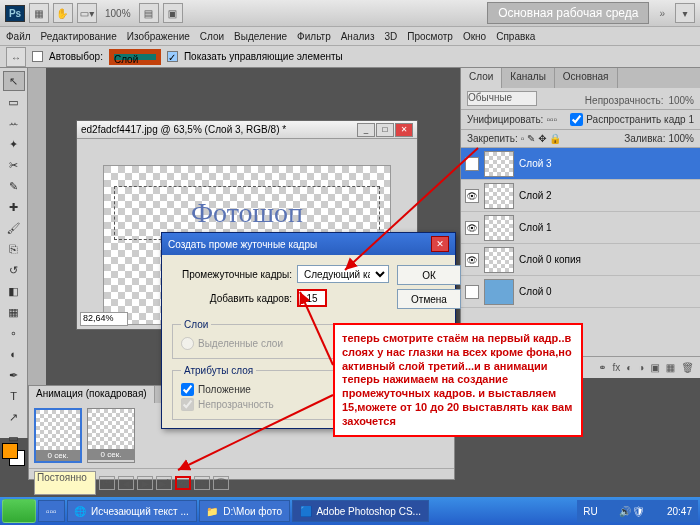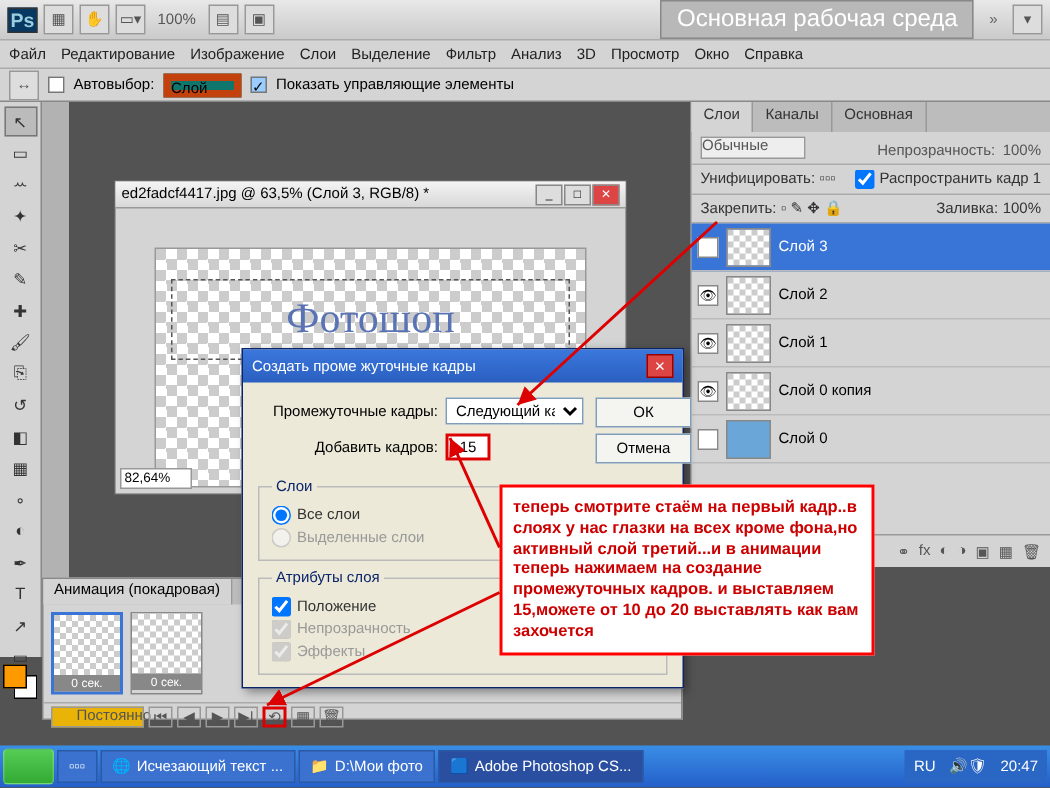--- a/index.html
+++ b/index.html
@@ -1,21 +1,21 @@
 <!DOCTYPE html>
 <html><head>
 <meta charset="utf-8">
 <style>
 *{box-sizing:border-box;margin:0;padding:0;font-family:Tahoma,Arial,sans-serif;font-size:10px;user-select:none}
 body{width:700px;height:525px;background:#535353;overflow:hidden;position:relative}
 .topbar{height:26px;background:linear-gradient(#e8e8e8,#cacaca);display:flex;align-items:center;padding:0 5px;gap:4px}
-.ps-logo{width:20px;height:17px;background:#073763;color:#9cd;display:flex;align-items:center;justify-content:center;font-weight:bold;font-size:13px;border:1px solid #333}
+.ps-logo{width:20px;height:17px;background:#073763;color:#9cd;display:flex;align-items:center;justify-content:center;font-weight:bold;font-size:10px;border:1px solid #333}
 .top-icon{width:20px;height:20px;background:#ddd;border:1px solid #999;display:inline-flex;align-items:center;justify-content:center;color:#555}
 .top-zoom{padding:0 4px;color:#555}
-.workspace-btn{margin-left:auto;padding:3px 10px;background:#b8b8b8;color:#fff;border:1px solid #888;font-size:16px}
+.workspace-btn{margin-left:auto;padding:3px 10px;background:#b8b8b8;color:#fff;border:1px solid #888;font-size:12px}
 .chev{padding:0 6px;color:#666}
 .menubar{height:20px;background:#d4d4d4;display:flex;align-items:center;padding:0 6px;gap:10px;border-top:1px solid #aaa;border-bottom:1px solid #aaa}
 .menubar span{color:#222}
 .optionsbar{height:22px;background:#d4d4d4;display:flex;align-items:center;padding:0 6px;gap:6px;border-bottom:1px solid #888}
 .opt-cb{width:11px;height:11px;border:1px solid #777;background:#fff}
 .opt-sel{width:52px;height:16px;background:#0f766e;border:5px solid #c2410c}
 .main{position:absolute;top:68px;left:0;right:0;bottom:0}
 .toolbox{position:absolute;left:0;top:0;width:28px;background:#d4d4d4;border-right:1px solid #888;padding:2px;height:370px}
 .tool{width:22px;height:20px;margin:1px auto;display:flex;align-items:center;justify-content:center;color:#333;font-size:11px}
 .tool.sel{background:#bbb;border:1px solid #777}
@@ -63,28 +63,28 @@
 .anim{position:absolute;left:28px;bottom:45px;right:245px;height:95px;background:#d4d4d4;border:1px solid #888}
 .atabs{display:flex;height:17px;background:#bcbcbc;font-size:9px}
 .atab{padding:2px 7px;border-right:1px solid #999}
 .atab.act{background:#d4d4d4}
 .frames{display:flex;padding:5px;gap:5px}
 .frame{width:48px;border:1px solid #888}
 .frame.sel{border:2px solid #3875d7}
 .fthumb{height:40px;background-image:repeating-conic-gradient(#fff 0 25%,#ccc 0 50%);background-size:8px 8px}
 .flabel{background:#888;color:#fff;font-size:8px;text-align:center;padding:1px 0}
 .actrls{display:flex;align-items:center;gap:3px;padding:2px 5px;border-top:1px solid #aaa;font-size:9px;color:#555}
-.actrls .sel{width:62px;height:14px;border:1px solid #999;background:#eab308;padding:0 16px}
+.actrls .sel{width:62px;height:24px;border:1px solid #999;background:#fef9c3;padding:0 2px}
 .pbtn{width:16px;height:14px;border:1px solid #999;display:flex;align-items:center;justify-content:center}
 .pbtn.mark{border:2px solid #d00}
 .taskbar{position:absolute;left:0;right:0;bottom:0;height:28px;background:linear-gradient(#3a8ee6,#245fc9);display:flex;align-items:center;padding:0 2px;gap:2px}
 .start{width:34px;height:24px;background:linear-gradient(#5c5,#3a3);border-radius:3px;border:1px solid #fff3}
 .tbtn{height:22px;padding:0 7px;background:#3b71cf;color:#fff;border:1px solid #2a5aa5;display:flex;align-items:center;font-size:10px;gap:4px}
 .tbtn.act{background:#2a4fa0}
-.tray{margin-left:auto;background:#2a66c4;height:22px;display:flex;align-items:center;padding:0 6px;gap:9px;color:#fff;font-size:10px}
+.tray{margin-left:auto;background:#2a66c4;height:22px;display:flex;align-items:center;padding:0 6px;gap:22px;color:#fff;font-size:10px}
 .arrow{position:absolute;pointer-events:none;z-index:7}
 svg.arrow{overflow:visible}
 </style>
 </head>
 <body>
 
 <div class="topbar">
   <div class="ps-logo">Ps</div>
   <div class="top-icon">▦</div>
   <div class="top-icon">✋</div>
@@ -181,43 +181,35 @@
             <input class="dlg-input" value="15" style="">
           </div>
         </div>
         <div style="display:flex;flex-direction:column">
           <button class="dlg-btn">ОК</button>
           <button class="dlg-btn">Отмена</button>
         </div>
       </div>
       <fieldset class="fieldset">
         <legend>Слои</legend>
-        <label class="rb">
-            <input type="radio" checked="" style="">
-            <span>Все слои</span>
-          </label>
         <label class="rb dis">
             <input type="radio" disabled="" style="">
             <span>Выделенные слои</span>
           </label>
       </fieldset>
       <fieldset class="fieldset">
         <legend>Атрибуты слоя</legend>
         <label class="cb">
             <input type="checkbox" checked="" style="">
             <span>Положение</span>
           </label>
         <label class="cb dis">
             <input type="checkbox" checked="" disabled="" style="">
             <span>Непрозрачность</span>
           </label>
-        <label class="cb dis">
-            <input type="checkbox" checked="" disabled="" style="">
-            <span>Эффекты</span>
-          </label>
       </fieldset>
     </div>
   </div>
 
   <div class="tip">теперь смотрите стаём на первый кадр..в слоях у нас глазки на всех кроме фона,но активный слой третий...и в анимации теперь нажимаем на создание промежуточных кадров. и выставляем 15,можете от 10 до 20 выставлять как вам захочется</div>
 
   <div class="layers">
     <div class="ltabs">
       <div class="ltab act">Слои</div>
       <div class="ltab">Каналы</div>

